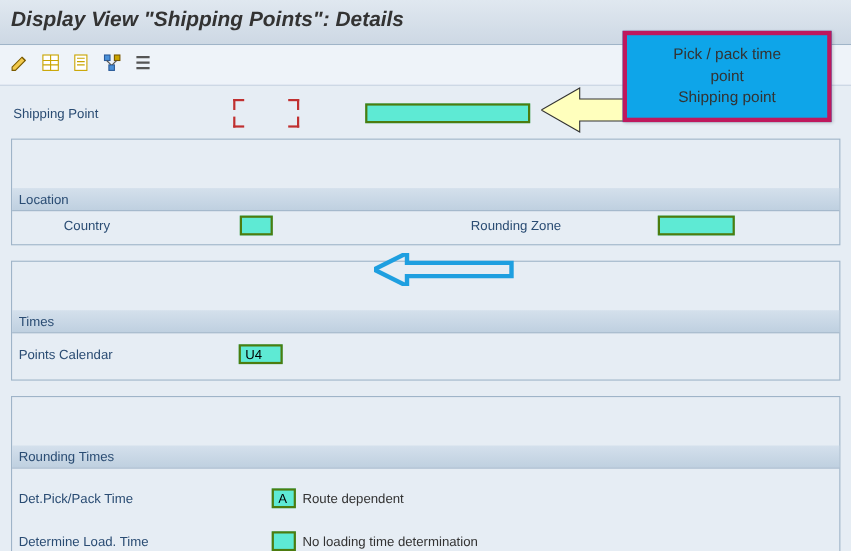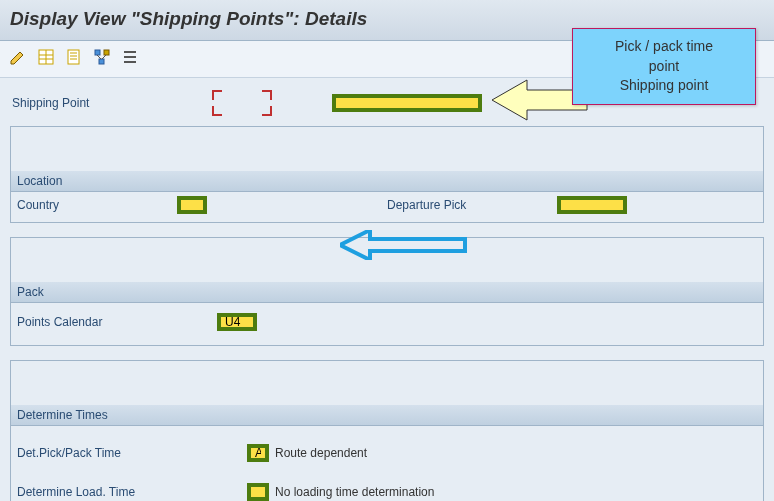--- a/index.html
+++ b/index.html
@@ -47,22 +47,22 @@
     display: flex;
     align-items: center;
     padding: 4px 0 4px 2px;
     min-height: 26px;
   }
   .field-label {
     width: 200px;
     color: #2a4c73;
   }
   .field-input {
-    background: #fde047;
-    border: 4px solid #4d7c0f;
+    background: #5eead4;
+    border: 2px solid #4d7c0f;
     height: 18px;
     padding: 0 4px;
     font-size: 12px;
     box-sizing: border-box;
   }
   .short-input { width: 40px; }
   .med-input   { width: 120px; }
   .wide-input  { width: 150px; }
 
   .brackets {
@@ -95,30 +95,30 @@
     font-size: 12px;
     color: #2a4c73;
     margin-top: 44px;
   }
   .group-body { padding: 4px 6px 8px 6px; }
 
   .two-col {
     display: flex;
   }
   .two-col .col { flex: 1; display:flex; align-items:center;}
-  .two-col .col .field-label { width: 160px; }
+  .two-col .col .field-label { width: 160px; margin-left: 41px; }
 
   
   .callout {
     position: absolute;
     top: 28px;
     right: 18px;
     width: 170px;
-    background: #7dd3fc;
-    border: 1px solid #be185d;
+    background: #0ea5e9;
+    border: 4px solid #be185d;
     padding: 8px 6px;
     font-size: 14px;
     text-align: center;
     line-height: 1.4;
     box-shadow: 1px 1px 3px rgba(0,0,0,0.2);
     z-index: 20;
   }
   .callout-arrow {
     position: absolute;
     top: 75px;
@@ -195,39 +195,39 @@
 
   <div class="group">
     <div class="group-header">Location</div>
     <div class="group-body">
       <div class="two-col">
         <div class="col">
           <div class="field-label">Country</div>
           <input class="field-input short-input" style="width: 30px;" value="">
         </div>
         <div class="col">
-          <div class="field-label" style="width:170px">Departure Pick</div>
+          <div class="field-label" style="width:170px">Rounding Zone</div>
           <input class="field-input" style="width: 70px;" value="">
         </div>
       </div>
     </div>
   </div>
 
   <div class="group">
-    <div class="group-header">Pack</div>
+    <div class="group-header">Times</div>
     <div class="group-body">
       <div class="field-row" style="padding:2px 0">
         <div class="field-label">Points Calendar</div>
         <input class="field-input short-input" value="U4" style="">
       </div>
     </div>
   </div>
 
   <div class="group">
-    <div class="group-header">Determine Times</div>
+    <div class="group-header">Rounding Times</div>
     <div class="group-body">
       <div class="field-row" style="padding:10px 0">
         <div class="field-label" style="width:230px">Det.Pick/Pack Time</div>
         <input class="field-input" style="width: 22px;" value="A">
         <span style="margin-left:6px">Route dependent</span>
       </div>
       <div class="field-row" style="padding:3px 0">
         <div class="field-label" style="width:230px">Determine Load. Time</div>
         <input class="field-input" style="width: 22px;" value="">
         <span style="margin-left:6px">No loading time determination</span>

